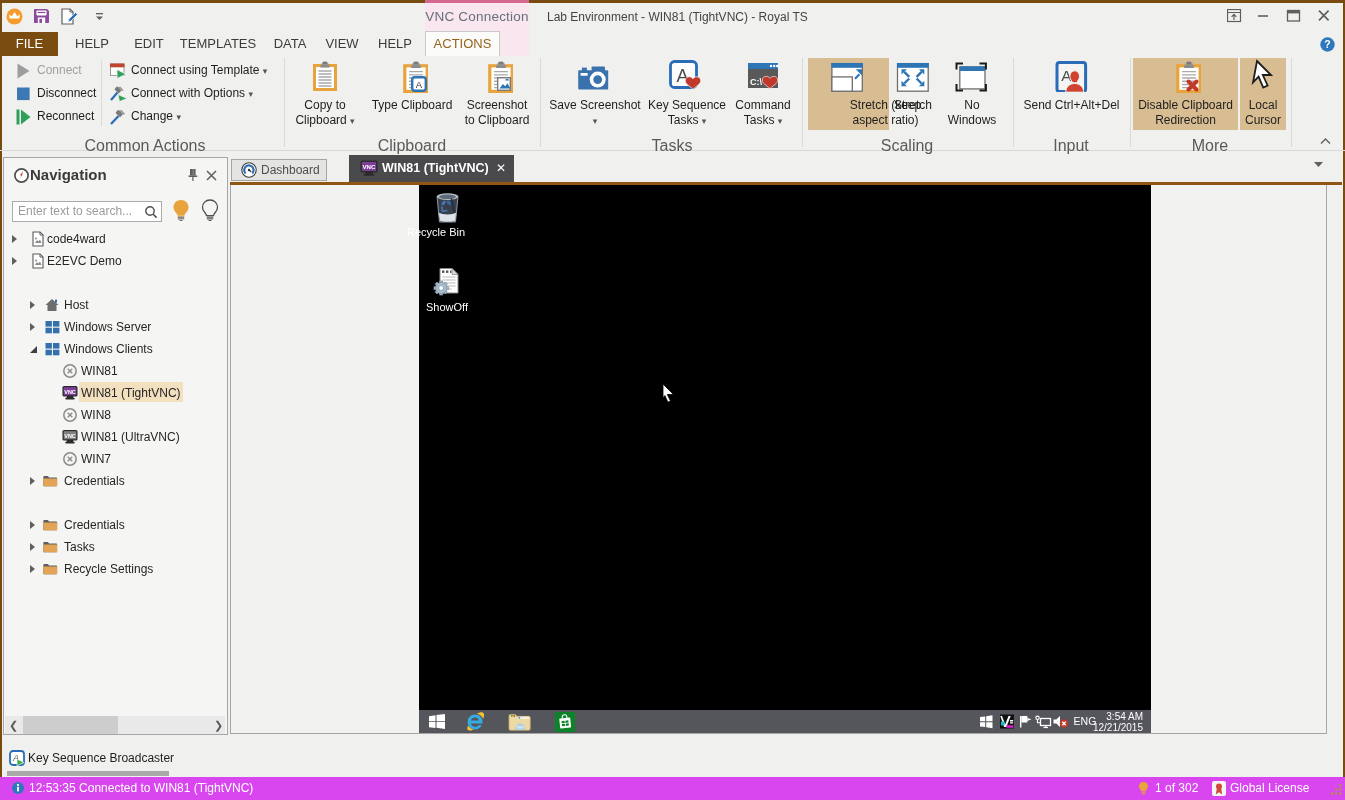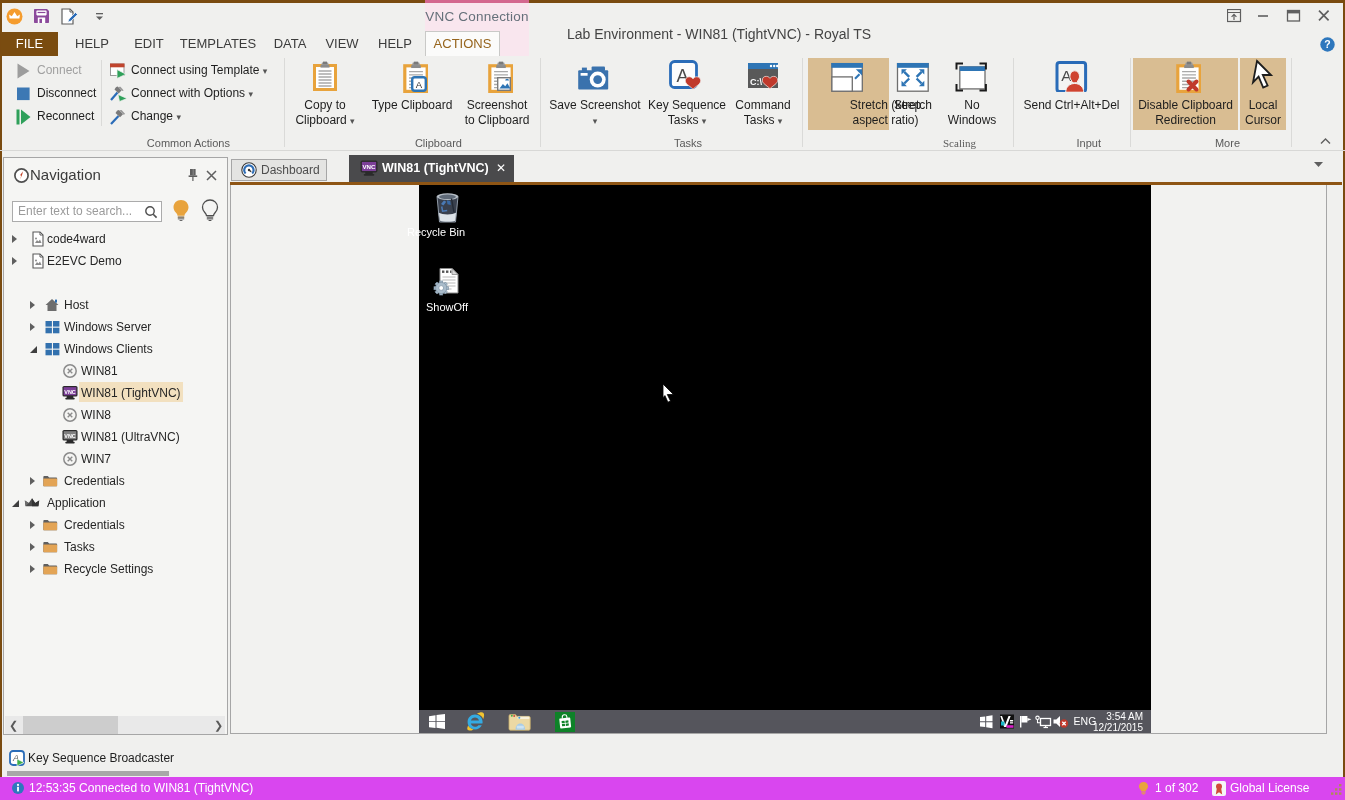--- a/index.html
+++ b/index.html
@@ -113,21 +113,21 @@
       <path d="M15.5 4.5l-6.5 6.5-1.2 3.2 3.2-1.2 6.5-6.5z" fill="#2b6cb8" stroke="#fff" stroke-width=".7"></path>
     </svg>
   </div>
   <div class="abs" style="left:93px;top:10px;" id="qat-drop">
     <svg width="9" height="8" viewBox="0 0 9 8">
       <rect x="1" y="0" width="7" height="1.3" fill="#5f5f5f"></rect>
       <path d="M1 3.4h7L4.5 7z" fill="#5f5f5f"></path>
     </svg>
   </div>
 
-  <div class="abs" style="left:545px;top:17px;height:28px;line-height:28px;font-size:14px;color:#444;margin-left:20px;">Lab Environment - WIN81 (TightVNC) - Royal TS</div>
+  <div class="abs" style="left:545px;top:0;height:28px;line-height:28px;font-size:12px;color:#444;">Lab Environment - WIN81 (TightVNC) - Royal TS</div>
 </div>
 
 <div class="abs" style="left:425px;top:0;width:104px;height:3px;background:#d4678f;"></div>
 <div class="abs" style="left:425px;top:3px;width:104px;height:53px;background:#f9e6ee;"></div>
 <div class="abs" style="left:425px;top:3px;width:104px;height:28px;line-height:28px;text-align:center;font-size:13.5px;color:#65707a;letter-spacing:0.2px;">VNC Connection</div>
 
 <div id="winbtns" class="abs" style="left:1227px;top:9px;width:110px;height:14px;">
   <svg width="110" height="14" viewBox="0 0 110 14">
     <g stroke="#5f5f5f" fill="none">
       <rect x="0.5" y="0.5" width="13" height="12" stroke-width="1.2"></rect>
@@ -200,21 +200,21 @@
   <div class="sbt abs" style="left:108px;top:54px;color:#1e1e1e;" id="b-change"><svg class="si" width="17" height="16" viewBox="0 0 17 16">
         <path d="M1 15L8.5 7" stroke="#2a6cb8" stroke-width="2.2"></path>
         <path d="M5.5 4L10 8.3l3-3L9 1.1c-1.3.2-2.2.9-2.6 1.6z" fill="#7a7a7a"></path>
         <path d="M9.6 1.6l3.9 4.1 1.7-.7-3.4-3.8c-.9-.3-1.7-.2-2.2.4z" fill="#9a9a9a"></path>
       </svg>Change <span class="da">▾</span></div>
   <style>.si{position:absolute;left:2px;top:-1px;}</style>
   <style>
     .sbt { font-size:12px; height:13px; line-height:13px; padding-left:23px; }
     .da { color:#555; font-size:9px; }
     .blabel { font-size:12px; color:#1e1e1e; text-align:center; line-height:15px; }
-    .glabel { position:absolute; top:81px; font-size:11px; color:#5a5a5a; text-align:right; }
+    .glabel { position:absolute; top:81px; font-size:16px; color:#5a5a5a; text-align:center; }
   </style>
 
   <div class="bigico abs" id="i-copy" style="left:313px;top:5px;">
     <svg width="24" height="30" viewBox="0 0 24 30">
         <use href="#s-clip"></use>
       </svg>
   </div>
   <div class="bigico abs" id="i-type" style="left:394px;top:5px;">
     <svg width="34" height="32" viewBox="0 0 34 32">
         <use href="#s-clip" transform="translate(5,0)"></use>
@@ -325,39 +325,39 @@
   <div class="blabel abs" style="left:808px;top:42px;width:75px;margin-left:40px;">Stretch (keep<br>aspect ratio)</div>
   <div class="blabel abs" style="left:890px;top:42px;width:46px;">Stretch</div>
   <div class="blabel abs" style="left:941px;top:42px;width:62px;">No Windows</div>
   <div class="blabel abs" style="left:1023px;top:42px;width:97px;">Send Ctrl+Alt+Del</div>
   <div class="blabel abs" style="left:1133px;top:42px;width:105px;">Disable Clipboard<br>Redirection</div>
   <div class="blabel abs" style="left:1240px;top:42px;width:46px;">Local<br>Cursor</div>
 
   <div class="glabel" style="left:60px;width:170px;">Common Actions</div>
   <div class="glabel" style="left:362px;width:100px;">Clipboard</div>
   <div class="glabel" style="left:642px;width:60px;">Tasks</div>
-  <div class="glabel" style="left:916px;width:60px;font-family:Liberation Serif, serif;">Scaling</div>
+  <div class="glabel" style="left:877px;width:60px;">Scaling</div>
   <div class="glabel" style="left:1041px;width:60px;">Input</div>
   <div class="glabel" style="left:1180px;width:60px;">More</div>
   <div class="abs" id="ribchev" style="left:1320px;top:82px;">
     <svg width="11" height="6" viewBox="0 0 11 6">
         <path d="M1 5.5L5.5 1 10 5.5" fill="none" stroke="#5f5f5f" stroke-width="1.4"></path>
       </svg>
   </div>
 </div>
 
 <div id="nav" class="abs" style="left:3px;top:157px;width:225px;height:578px;background:#f5f5f3;border:1px solid #a6a6a6;">
   <div class="abs" id="nav-compass" style="left:10px;top:10px;">
     <svg width="15" height="15" viewBox="0 0 15 15">
       <circle cx="7.5" cy="7.5" r="6.6" fill="#fff" stroke="#4f4f4f" stroke-width="1.7"></circle>
       <path d="M8.9 3.2L7.2 7.5l-1.1 4.3 1.7-4.3z" fill="#e06a3a"></path>
       <path d="M8.9 3.2L7.8 7.7l-1.7-.4z" fill="#c0402a"></path>
     </svg>
   </div>
-  <div class="abs" style="left:26px;top:3px;height:28px;line-height:28px;font-size:15px;color:#3b3b3b;">Navigation</div>
+  <div class="abs" style="left:26px;top:3px;height:28px;line-height:28px;font-size:15px;color:#3b3b3b;font-weight:bold;">Navigation</div>
   <div class="abs" id="nav-pin" style="left:183px;top:10px;">
     <svg width="12" height="14" viewBox="0 0 12 14">
       <g fill="#5f5f5f">
           <rect x="3" y="1" width="5.6" height="6.4"></rect>
           <rect x="5.5" y="1" width="1.6" height="6.4" fill="#7c7c7c"></rect>
           <rect x="1.6" y="7.4" width="8.6" height="1.6"></rect>
           <rect x="5.3" y="9" width="1.2" height="4"></rect>
         </g>
     </svg>
   </div>
@@ -479,29 +479,20 @@
         <span class="ttxt" style="left:77px">WIN7</span>
       </div>
     <div class="trow" style="top:242px">
         <span class="exp" style="left:26px">▸</span>
         <span class="tico" style="left:38px">
           <svg width="16" height="16" viewBox="0 0 16 16">
             <use href="#s-folder"></use>
           </svg>
         </span>
         <span class="ttxt" style="left:60px">Credentials</span>
-      </div>
-    <div class="trow" style="top:264px">
-        <span class="expo" style="left:8px"></span>
-        <span class="tico" style="left:20px">
-          <svg width="16" height="16" viewBox="0 0 16 16">
-            <use href="#s-crown"></use>
-          </svg>
-        </span>
-        <span class="ttxt" style="left:43px">Application</span>
       </div>
     <div class="trow" style="top:286px">
         <span class="exp" style="left:26px">▸</span>
         <span class="tico" style="left:38px">
           <svg width="16" height="16" viewBox="0 0 16 16">
             <use href="#s-folder"></use>
           </svg>
         </span>
         <span class="ttxt" style="left:60px">Credentials</span>
       </div>

